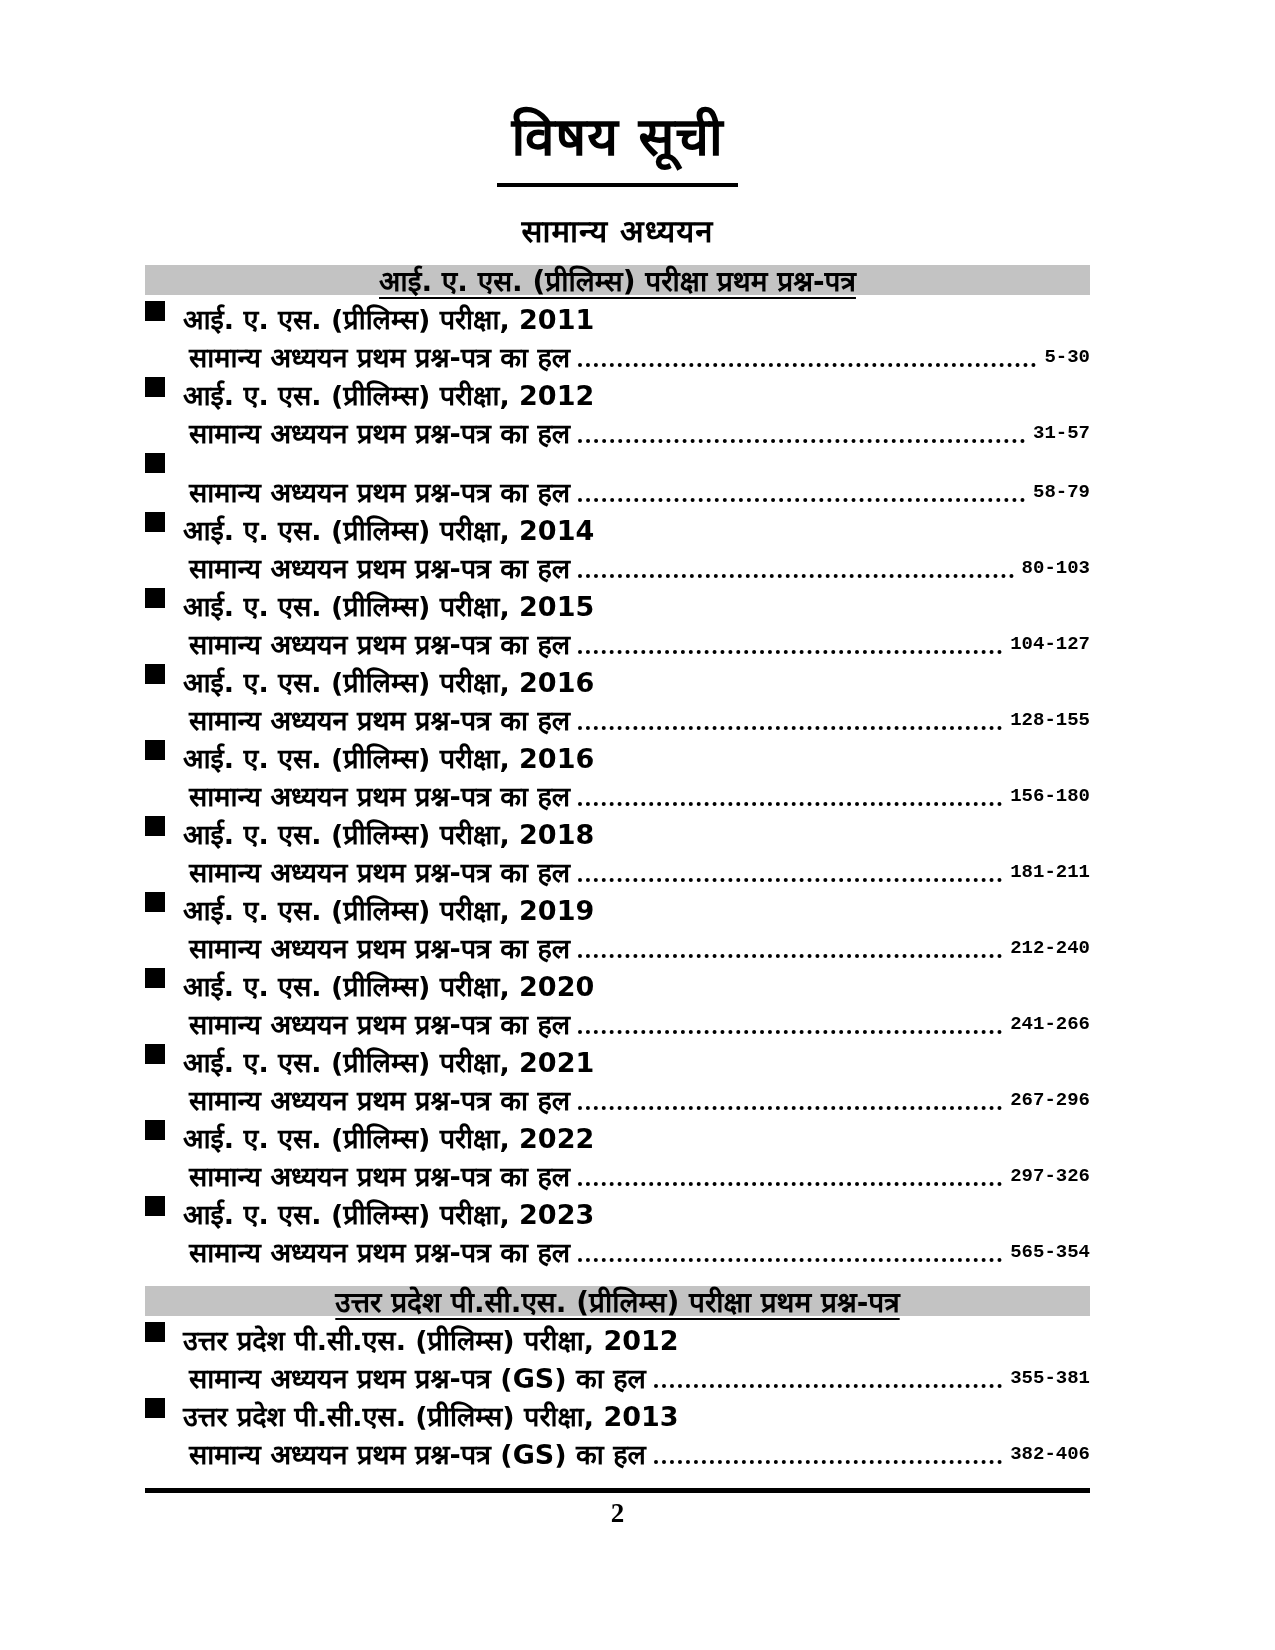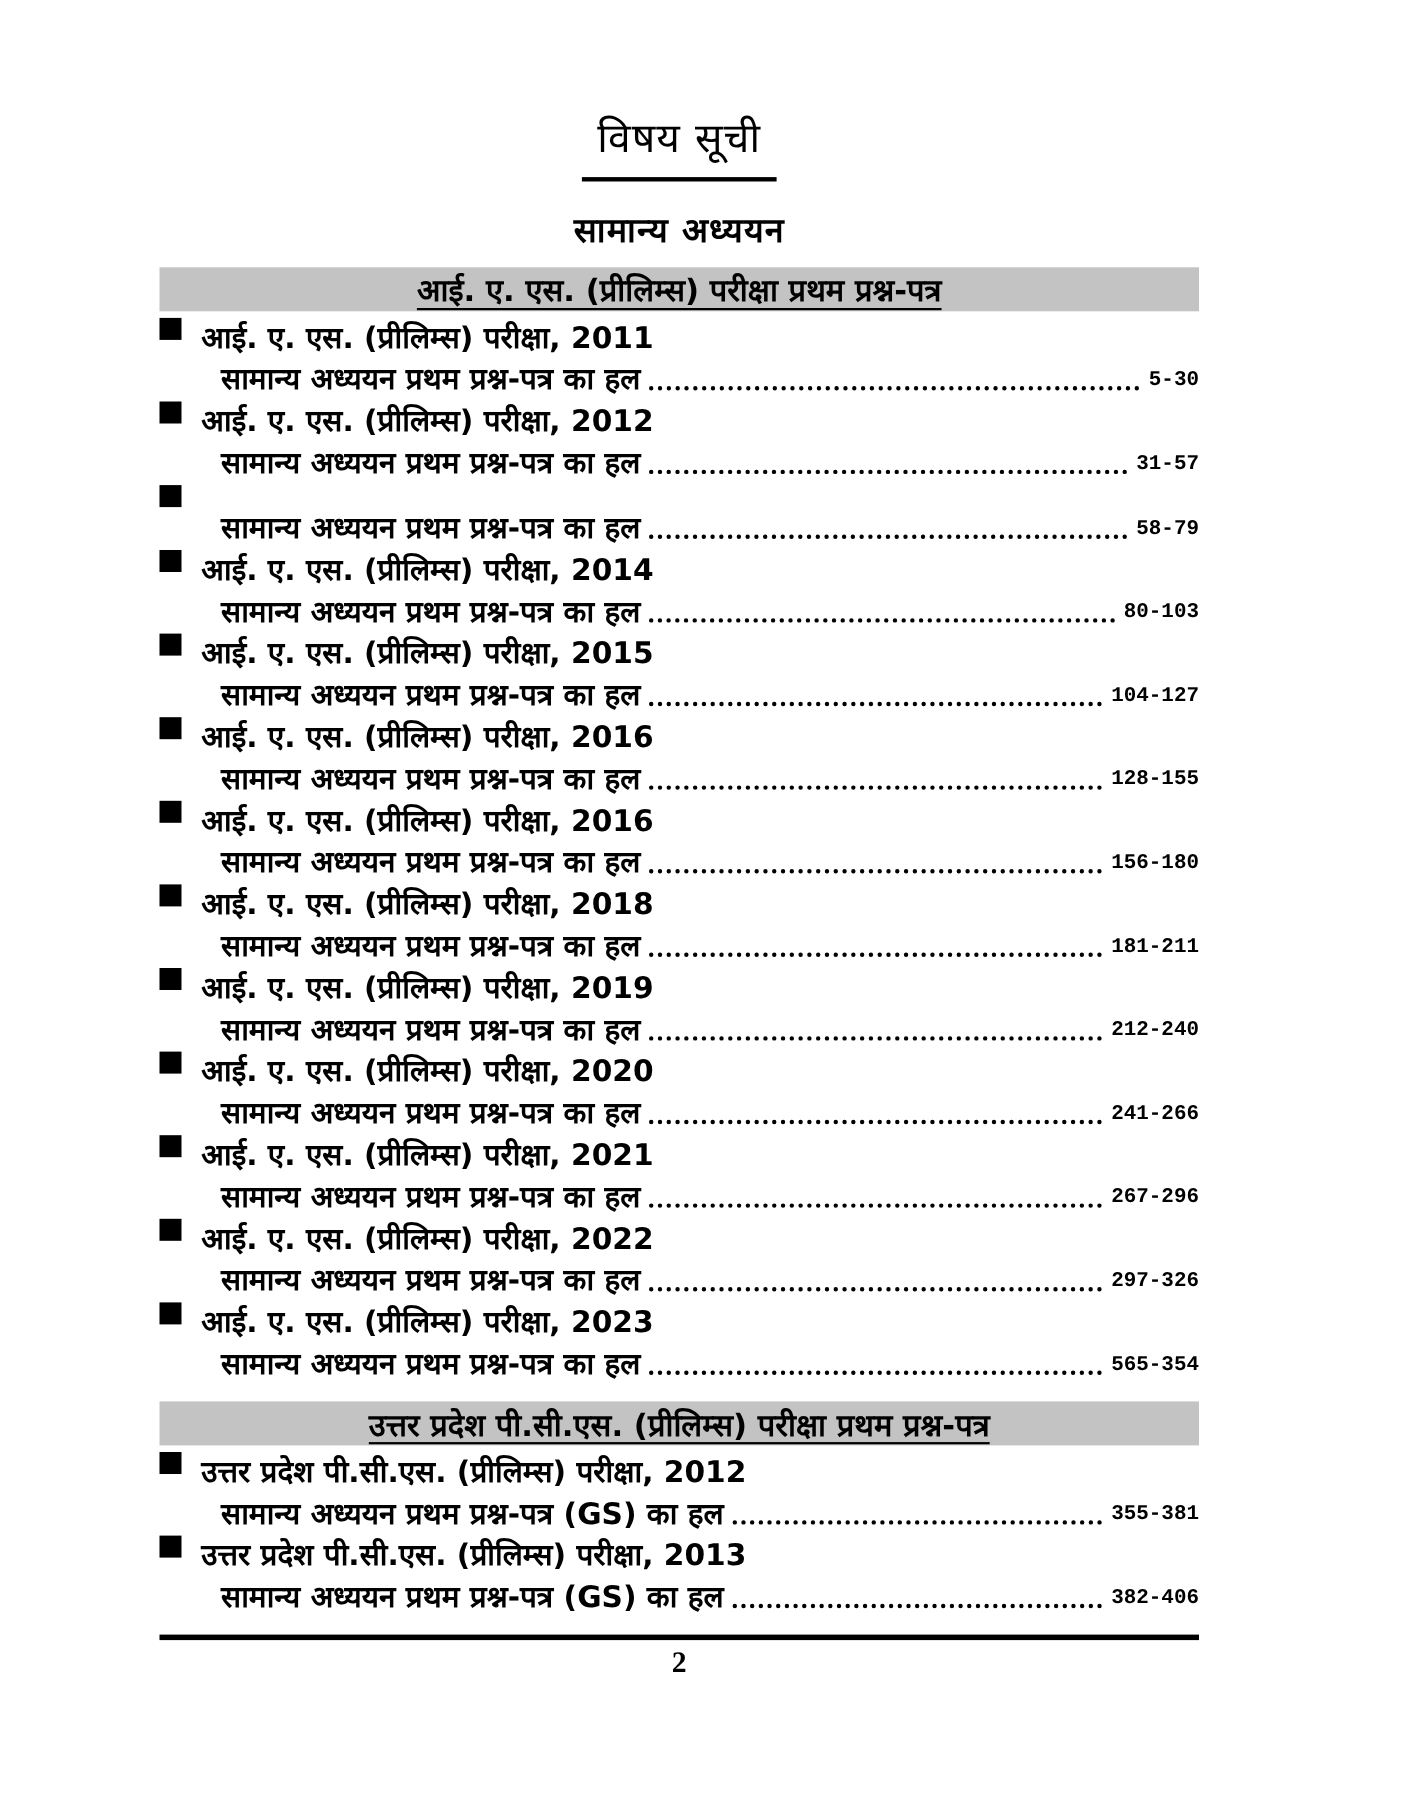--- a/index.html
+++ b/index.html
@@ -14,37 +14,37 @@
     overflow: hidden;
   }
   .content {
     position: absolute;
     left: 145px; top: 0;
     width: 945px;
   }
   .title-wrap { text-align: center; margin-top: 98px; }
   .page-title {
     display: inline-block;
-    font-size: 37px;
-    font-weight: normal;
+    font-size: 53px;
+    font-weight: bold;
     border-bottom: 4px solid var(--ink);
     padding: 0 14px 12px 14px;
     letter-spacing: 1px;
     text-align: right;
   }
   .subtitle-wrap { text-align: center; margin-top: 22px; }
   .page-subtitle {
     display: inline-block;
     font-size: 31px;
     font-weight: bold;
     letter-spacing: 1px;
   }
   .toc-section .section-bar {
     background: var(--bar-bg);
-    height: 40px;
+    height: 30px;
     margin-top: 14px;
     display: flex;
     align-items: center;
     justify-content: center;
   }
   .section-heading {
     font-size: 28px;
     font-weight: bold;
     text-decoration: underline;
     text-underline-offset: 6px;
@@ -61,21 +61,21 @@
     white-space: nowrap;
   }
   .bullet {
     width: 20px; height: 20px;
     background: var(--ink);
     flex: none;
   }
   .entry-subline {
     display: flex;
     align-items: flex-end;
-    margin-left: 56px;
+    margin-left: 44px;
     font-size: 27px;
     font-weight: bold;
     line-height: 39px;
     white-space: nowrap;
   }
   .leader {
     flex: 1 1 auto;
     border-bottom: 4px dotted var(--ink);
     margin: 0 8px 10px 8px;
     min-width: 30px;

